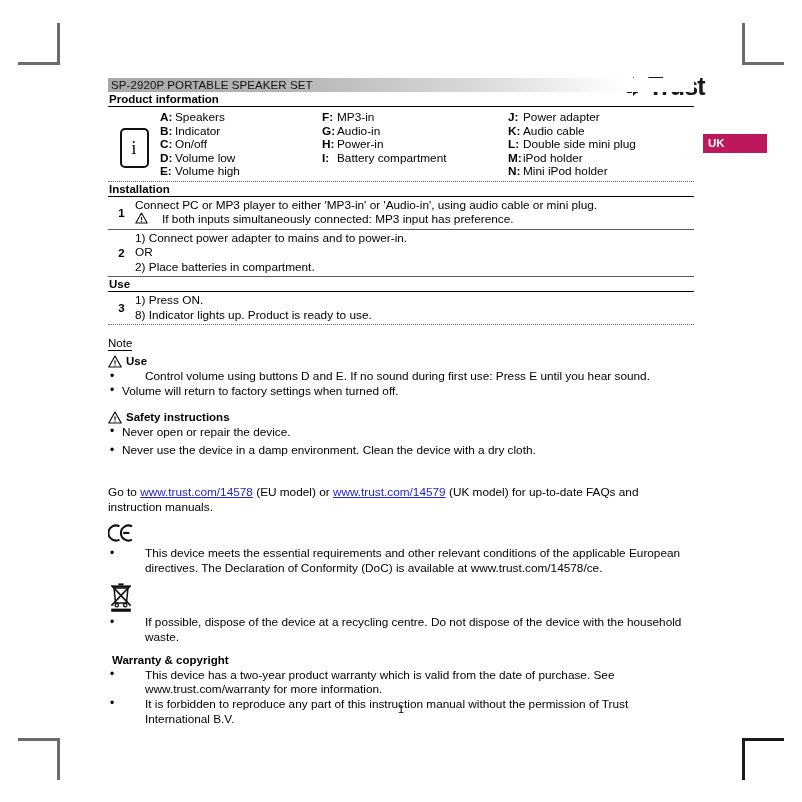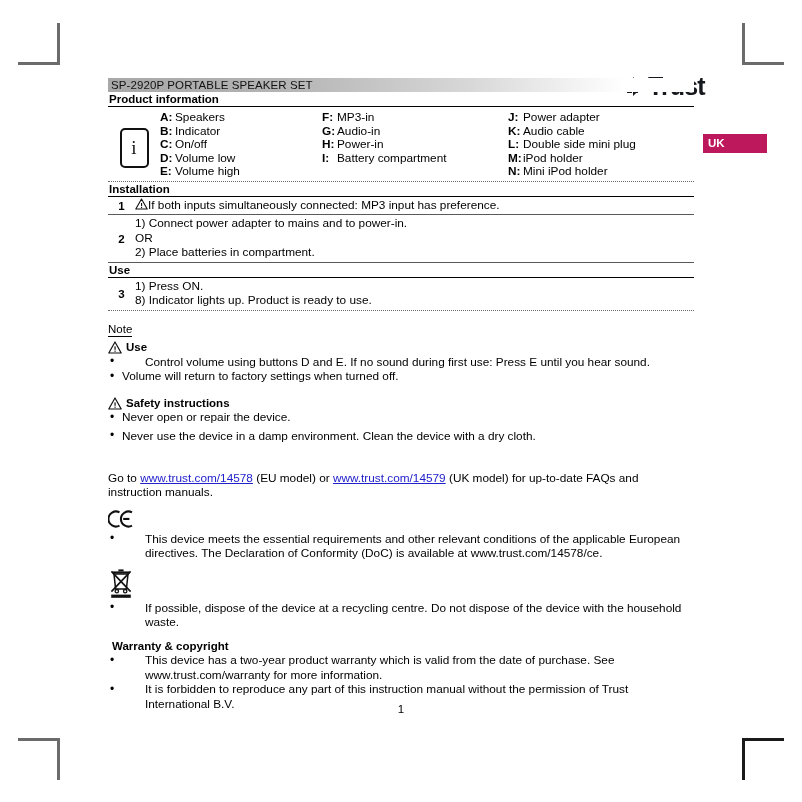--- a/index.html
+++ b/index.html
@@ -170,21 +170,21 @@
     font-size: 11.5px;
     font-weight: bold;
   }
   .step-body {
     flex: 1 1 auto;
     font-size: 11.8px;
     line-height: 14.5px;
     padding: 1px 0 2px 0;
   }
   .step-body .ln { display: block; }
-  .warn-line { display: flex; align-items: flex-start; gap: 0; text-align: right; }
+  .warn-line { display: flex; align-items: flex-start; gap: 14px; text-align: right; }
 
   
   .tri { display: inline-block; vertical-align: -2px; }
 
   
   .notes { margin-top: 11px; font-size: 11.8px; line-height: 14.6px; }
   .note-label {
     display: inline-block;
     font-size: 11.5px;
     border-bottom: 1.1px solid #000;
@@ -358,20 +358,21 @@
         </div>
     </div>
   </div>
 
   <div class="sec-head">Installation</div>
 
   <div class="steps">
     <div class="step-row solid">
       <div class="step-num">1</div>
       <div class="step-body">
+        <span class="ln">Connect PC or MP3 player to either 'MP3-in' or 'Audio-in', using audio cable or mini plug.</span>
         <span class="warn-line">
           <svg class="tri" width="13" height="12" viewBox="0 0 13 12">
             <polygon points="6.5,1 12.2,11 0.8,11" fill="none" stroke="#111" stroke-width="1.1" stroke-linejoin="round"></polygon>
             <rect x="6" y="5" width="1.1" height="3.2" fill="#111"></rect>
             <rect x="6" y="9" width="1.1" height="1.1" fill="#111"></rect>
           </svg>
           <span>If both inputs simultaneously connected: MP3 input has preference.</span>
         </span>
       </div>
     </div>

